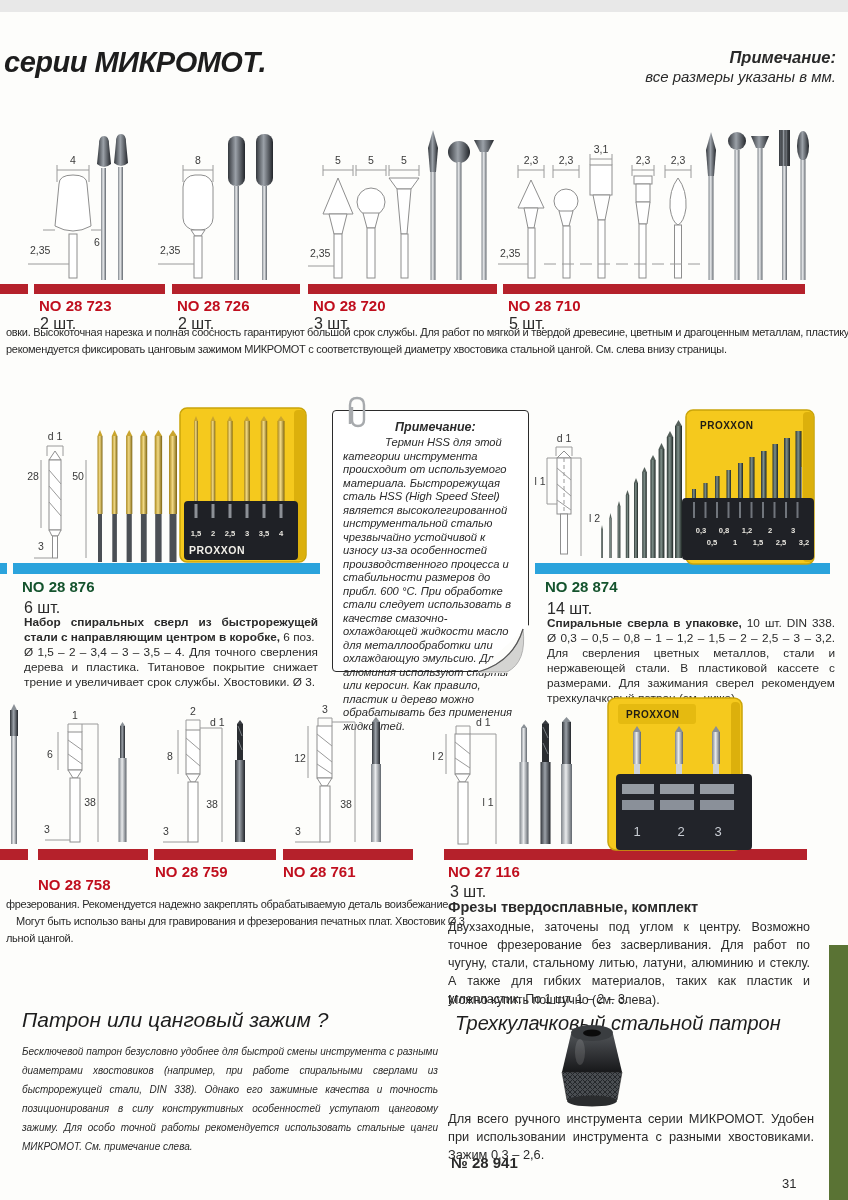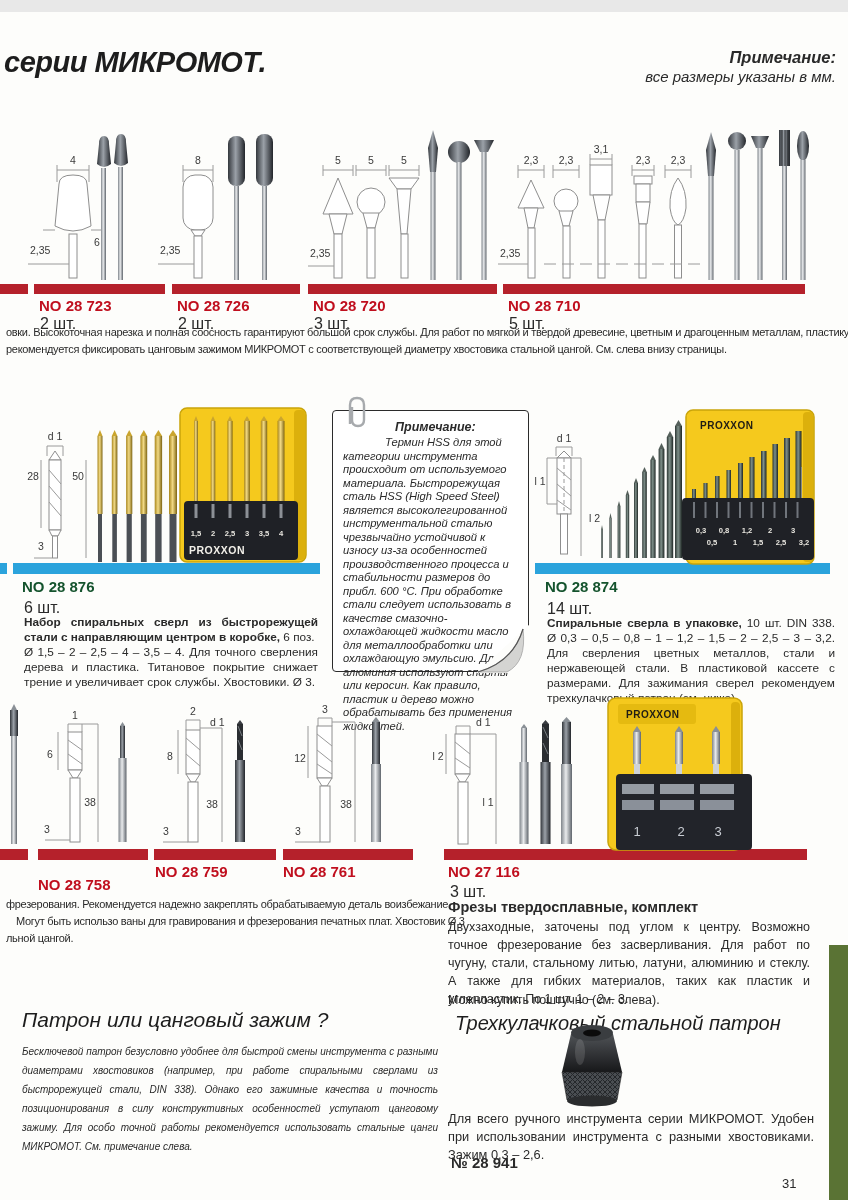--- a/index.html
+++ b/index.html
@@ -68,21 +68,21 @@
 
   <div class="abs bluebar" style="left:0;top:551px;width:7px"></div>
   <div class="abs bluebar" style="left:13px;top:551px;width:307px"></div>
   <div class="abs bluebar" style="left:535px;top:551px;width:295px"></div>
 
   <div class="abs no-blue" style="left:22px;top:566px">NO 28 876</div>
   <div class="abs qty" style="left:24px;top:587px">6 шт.</div>
   <div class="abs desc" style="left:24px;top:603px;width:294px">
     <span class="b">Набор спиральных сверл из быстрорежущей стали с направляющим центром в коробке,</span>
     <span>6 поз.</span>
-    <span class="blk">Ø 1,5 – 2 – 2,5 – 4 – 3,5 – 4. Для точного сверления дерева и пластика. Титановое покрытие снижает трение и увеличивает срок службы. Хвостовики. Ø 3.</span>
+    <span class="blk">Ø 1,5 – 2 – 3,4 – 3 – 3,5 – 4. Для точного сверления дерева и пластика. Титановое покрытие снижает трение и увеличивает срок службы. Хвостовики. Ø 3.</span>
   </div>
 
   <div class="abs no-blue" style="left:545px;top:566px">NO 28 874</div>
   <div class="abs qty" style="left:547px;top:588px">14 шт.</div>
   <div class="abs desc" style="left:547px;top:604px;width:288px">
     <span class="b">Спиральные сверла в упаковке,</span>
     <span>10 шт. DIN 338. Ø 0,3 – 0,5 – 0,8 – 1 – 1,2 – 1,5 – 2 – 2,5 – 3 – 3,2. Для сверления цветных металлов, стали и нержавеющей стали. В пластиковой кассете с размерами. Для зажимания сверел рекомендуем трехкулачковый патрон (см. ниже).</span>
   </div>
 
   <div class="abs notebox" style="left:332px;top:398px;width:197px;height:262px">

